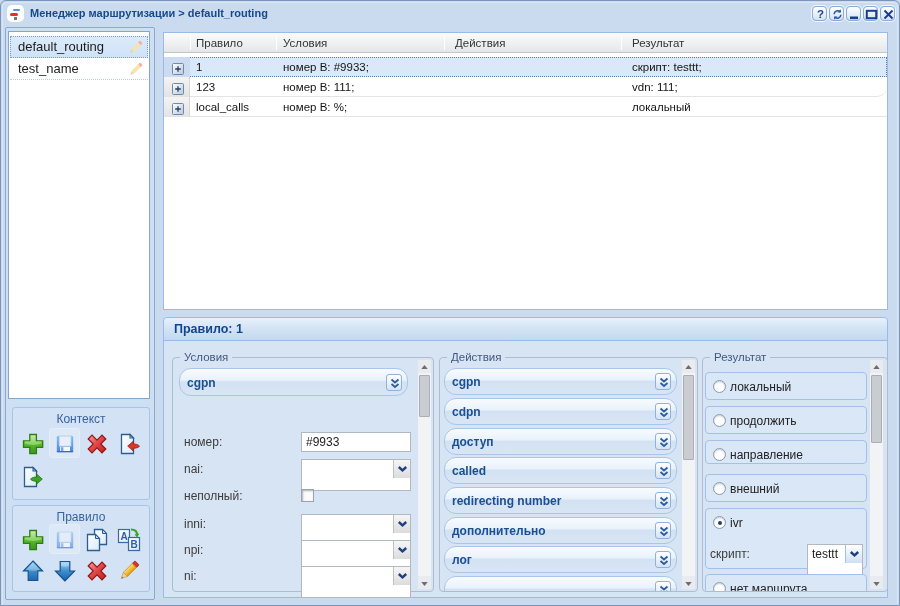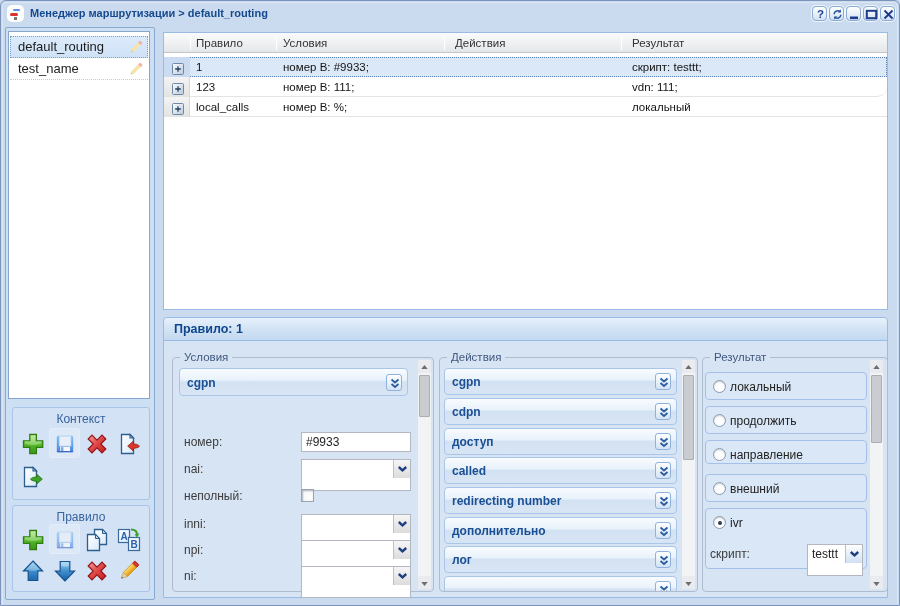--- a/index.html
+++ b/index.html
@@ -47,21 +47,21 @@
 #bpanel{left:163px;top:317px;width:725px;height:281px;border:1px solid #99bbe8;border-radius:4px 4px 0 0;background:#d7e4f4;}
 #bphead{left:0;top:0;width:723px;height:23px;background:linear-gradient(180deg,#e8f1fb 0%,#d4e4f5 45%,#c3d9f0 100%);border-bottom:1px solid #99bbe8;border-radius:4px 4px 0 0;font-size:12.5px;font-weight:bold;color:#0f478e;line-height:23px;padding-left:10px;}
 
 .fs{border:1px solid #b0bcce;border-radius:4px;}
 .fs .lg{position:absolute;top:-8px;left:7px;background:#d7e4f4;padding:0 4px;font-size:11.5px;color:#41597e;line-height:15px;z-index:3;}
 .fsclip{position:absolute;left:0;top:0;width:100%;height:100%;overflow:hidden;border-radius:4px;}
 #fs1{left:8px;top:39px;width:262px;height:235px;}
 #fs2{left:275px;top:39px;width:259px;height:235px;}
 #fs3{left:538px;top:39px;width:186px;height:235px;}
 
-.bar{position:absolute;border:1px solid #a9c6e8;border-radius:4px;background:linear-gradient(180deg,#f8fbfe 0%,#e9f2fb 42%,#d3e2f3 50%,#d8e5f4 100%);}
+.bar{position:absolute;border:1px solid #a9c6e8;border-radius:12px;background:linear-gradient(180deg,#f8fbfe 0%,#e9f2fb 42%,#d3e2f3 50%,#d8e5f4 100%);}
 .bar .bt{position:absolute;left:7px;top:0;font-size:12px;font-weight:bold;color:#1b4f93;}
 .chev{position:absolute;right:5px;width:16px;height:17px;border:1px solid #8fb2dd;border-radius:3px;background:linear-gradient(180deg,#fff,#d3e3f5);}
 
 .flabel{position:absolute;font-size:12px;color:#3c3c3c;}
 .tinput{position:absolute;width:110px;height:20px;background:#fff;border:1px solid #b2b7c2;font-size:12px;color:#222;line-height:18px;padding-left:4px;}
 .combo{position:absolute;width:110px;height:32px;background:#fff;border:1px solid #b2b7c2;}
 .ctrig{position:absolute;right:0;top:0;width:17px;height:18px;background:linear-gradient(180deg,#f6f6f6,#dcdcdc);border-left:1px solid #c0c0c0;}
 .cval{position:absolute;left:4px;top:0;font-size:12px;color:#222;line-height:18px;}
 
 .sbar{position:absolute;width:13px;background:#f2f3f5;}
@@ -431,20 +431,24 @@
           </span>
           <span class="rlab" style="top:7px;">ivr</span>
       <span class="flabel" style="left:4px;top:38px;">скрипт:</span>
       <span class="combo" style="left:101px;top:35px;width:56px;">
             <span class="cval">testtt</span>
             <span class="ctrig" style="background:linear-gradient(180deg,#fff,#cfe0f3);border-left:1px solid #a5c2e2;"><svg width="17" height="18" viewBox="0 0 17 18">
                 <path d="M4.8 7l3.7 3.4L12.2 7" fill="none" stroke="#1e4080" stroke-width="2.4"></path>
               </svg></span>
           </span>
     </div>
+    <div class="rbox" style="top:216px;height:28px;">
+          <span class="radio" style="top:7px;"></span>
+          <span class="rlab" style="top:7px;">нет маршрута</span>
+        </div>
     <div class="sbar" style="left:167px;top:2px;height:229px;">
       <div class="sarr" style="top:0;"><svg width="13" height="13">
               <path d="M6.5 4l3.2 4H3.3z" fill="#6a6d72"></path>
             </svg></div>
       <div class="sthumb" style="top:15px;height:68px;"></div>
       <div class="sarr" style="bottom:0;"><svg width="13" height="13">
               <path d="M6.5 9L3.3 5h6.4z" fill="#6a6d72"></path>
             </svg></div>
     </div>
   </div>

